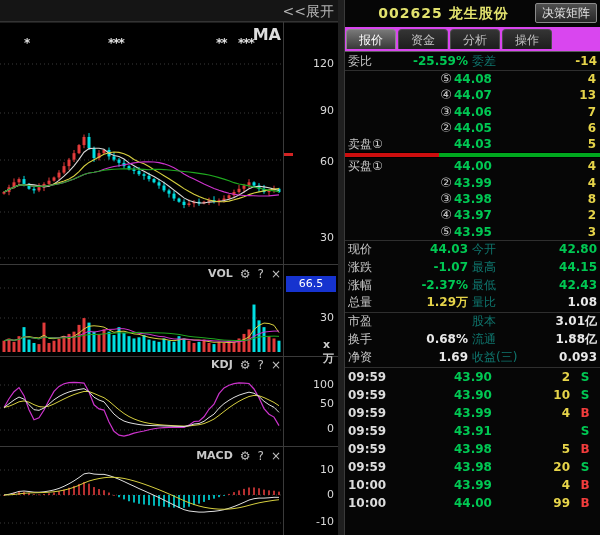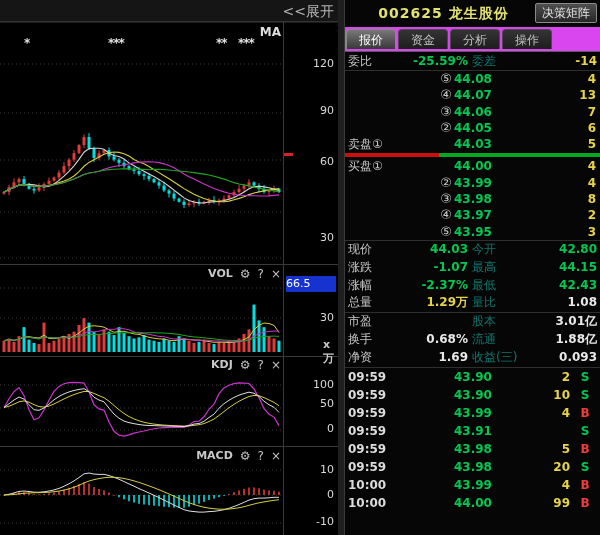--- a/index.html
+++ b/index.html
@@ -7,26 +7,26 @@
   #app { position:relative; width:600px; height:535px; background:#000; overflow:hidden; }
 
   
   #left-panel { position:absolute; left:0; top:0; width:338px; height:535px; background:#000; }
   #topbar { position:absolute; left:0; top:0; width:338px; height:22px; background:#151515; border-bottom:1px solid #333; }
   #expand-btn { position:absolute; right:4px; top:3px; font-size:14px; color:#b5b5b5; cursor:pointer; }
   #chart-canvas { position:absolute; left:0; top:0; }
   .pane-header { position:absolute; right:57px; display:flex; align-items:center; gap:7px;
                  font-size:11px; color:#c8c8c8; font-weight:bold; z-index:5; }
   .pane-header .tool { color:#c0c0c0; font-weight:normal; cursor:pointer; font-size:12px; line-height:1; }
-  #ma-label { position:absolute; right:57px; top:25px; color:#ddd; font-size:12px; font-weight:bold; z-index:5; }
+  #ma-label { position:absolute; right:57px; top:25px; color:#ddd; font-size:16px; font-weight:bold; z-index:5; }
   .ma-marker { position:absolute; top:36px; color:#e0e0e0; font-size:12px; font-weight:bold; letter-spacing:-1px; z-index:5; }
   .axis-label { position:absolute; left:284px; width:50px; text-align:right; font-size:11px; color:#d8d8d8; z-index:5; }
   .axis-label-left { position:absolute; left:287px; font-size:11px; color:#cccccc; z-index:5; font-weight:bold;margin-left:36px; }
   #vol-cursor-label { position:absolute; left:286px; top:276px; width:50px; height:16px; background:#1633cf;
-                      color:#fff; font-size:11px; line-height:16px; z-index:6; }
+                      color:#fff; font-size:11px; text-align:center; line-height:16px; z-index:6; }
   #price-marker { position:absolute; left:284px; top:153px; width:9px; height:3px; background:#d42424; z-index:6; }
   #splitter { position:absolute; left:338px; top:0; width:7px; height:535px; background:#1f1f1f; border-right:1px solid #3a3a3a; }
 
   
   #right-panel { position:absolute; left:345px; top:0; width:255px; height:535px; background:#060606; font-size:12px; }
   #rp-header { position:relative; height:27px; }
   #stock-title { position:absolute; left:0; right:58px; top:5px; text-align:center; color:#e2e26e;
                  font-size:14px; font-weight:bold; letter-spacing:1px; white-space:nowrap; }
   #matrix-btn { position:absolute; right:3px; top:3px; height:20px; padding:0 6px; font-size:12px; line-height:18px;
                 color:#e0e0e0; background:linear-gradient(#4f4f4f,#262626); border:1px solid #8a8a8a; border-radius:2px; cursor:pointer; }

